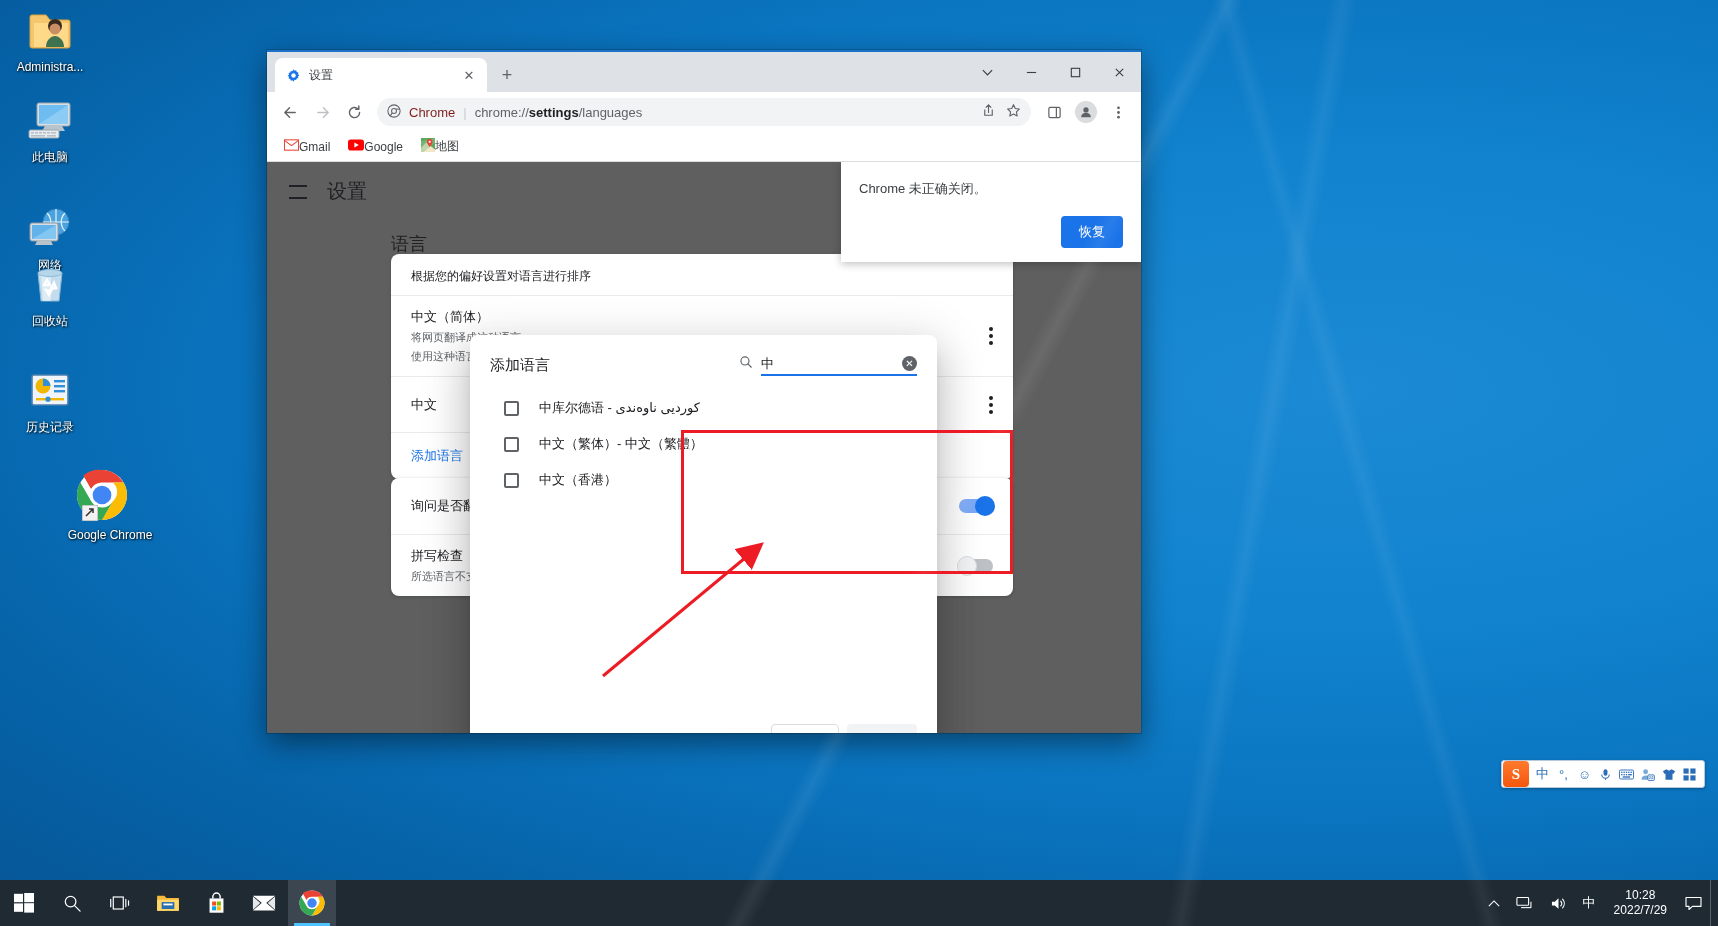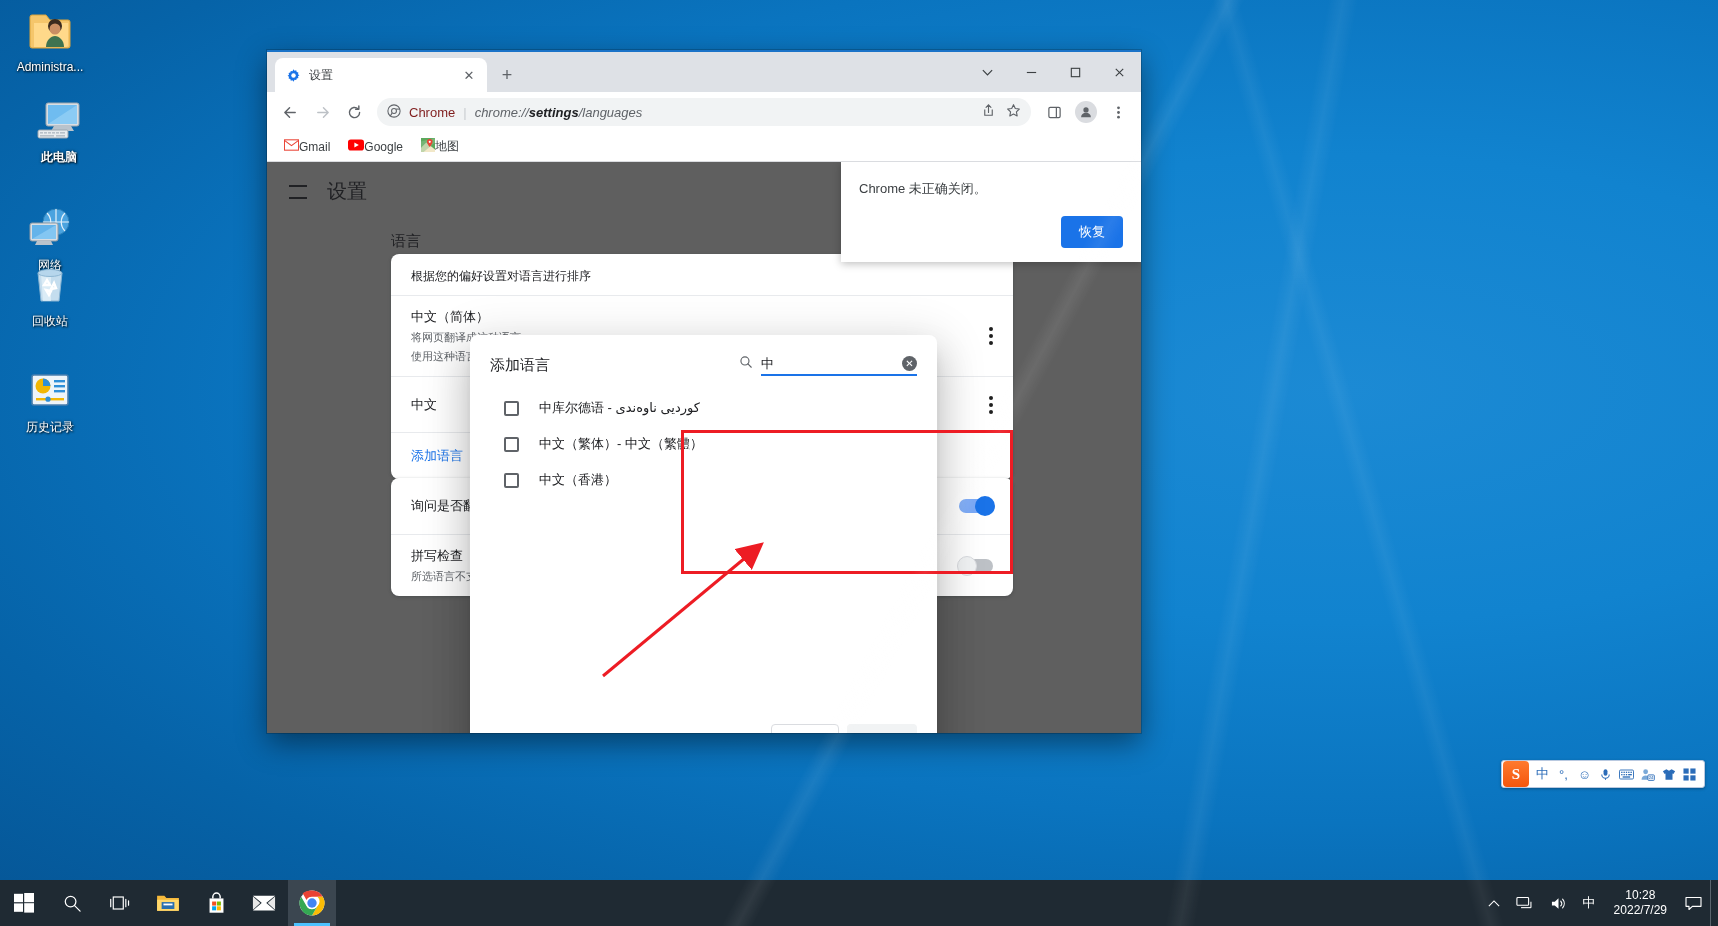--- a/index.html
+++ b/index.html
@@ -67,21 +67,21 @@
 
   .toolbar {
     height: 40px; background: #fff; display:flex; align-items:center; gap:2px; padding: 0 8px;
   }
   .tbtn { width:30px;height:30px;display:flex;align-items:center;justify-content:center;color:#5f6368;border-radius:50%; }
   .omnibox {
     flex:1; height:28px; background:#f1f3f4; border-radius:14px; margin:0 6px;
     display:flex; align-items:center; padding: 0 10px; gap:8px; font-size: 13px; color:#202124;
   }
   .omnibox .sep { color:#c9ccd0; }
-  .omnibox .url { color:#5f6368;font-style:italic; }
+  .omnibox .url { color:#5f6368; }
   .omnibox .url b { color:#202124; font-weight:600; }
   .omnibox .omni-right { margin-left:auto; display:flex; align-items:center; gap:10px; color:#5f6368; }
   .avatar { width:22px;height:22px;border-radius:50%;background:#dadce0;display:flex;align-items:center;justify-content:center; }
 
   .bookmarks {
     height: 30px; background:#fff; display:flex; align-items:center; gap:4px; padding:0 10px;
     border-bottom: 1px solid #dadce0; font-size: 12px; color:#3c4043;
   }
   .bm { display:flex;align-items:center;padding:3px 7px;border-radius:4px; }
 
@@ -89,21 +89,21 @@
 
   
   .settings-page { position:absolute; inset:0; background:#fff; }
   .settings-dim { position:absolute; inset:0; background:#5f5f5f; }
   .settings-inner { position:absolute; inset:0; }
   .set-header { position:absolute; left:22px; top:16px; display:flex; align-items:center; gap:20px; }
   .hamburger { width:18px; height:14px; display:flex; flex-direction:column; justify-content:space-between; }
   .hamburger i { display:block; height:2px; background:#202124; }
   .set-title { font-size:20px; color:#202124; }
 
-  .set-col-label { position:absolute; left:124px; top:70px; font-size:15px; color:#202124; }
+  .set-col-label { position:absolute; left:124px; top:70px; font-size:18px; color:#202124; }
   .set-card {
     position:absolute; left:124px; top:92px; width:622px;
     background:#fff; border-radius:8px; box-shadow:0 1px 2px rgba(60,64,67,.3),0 1px 3px 1px rgba(60,64,67,.15);
   }
   .set-desc { padding:14px 20px 10px; font-size:12px; color:#202124; }
   .set-row { display:flex; align-items:center; padding:12px 20px; border-top:1px solid #e8eaed; min-height:56px; }
   .set-row .rowmain { flex:1; }
   .set-row .rowtitle { font-size:13px; color:#202124; }
   .set-row .rowsub { font-size:11px; color:#5f6368; margin-top:3px; line-height:16px; }
   .kebab { width:4px; display:flex; flex-direction:column; gap:3px; margin-left:10px; }
@@ -191,21 +191,21 @@
         <path d="M5 6 h14 l4 5 h18 a2 2 0 0 1 2 2 v24 a2 2 0 0 1 -2 2 H5 a2 2 0 0 1 -2 -2 V8 a2 2 0 0 1 2 -2z" fill="#f5c66b" stroke="#d9a33c"></path>
         <path d="M7 14 h34 v22 a2 2 0 0 1 -2 2 H7z" fill="#ffd98a"></path>
         <circle cx="28" cy="17" r="7" fill="#3a2a1e"></circle>
         <circle cx="28" cy="20" r="5.5" fill="#c98e63"></circle>
         <path d="M19 38 c0-7 5-11 9-11 s9 4 9 11z" fill="#3f7350"></path>
       </svg>
     </div>
     <span class="lbl">Administra...</span>
   </div>
 
-  <div class="dicon" style="left:13px; top:96px;font-weight:bold;">
+  <div class="dicon" style="left:4px; top:96px;">
     <div class="glyph">
       <svg width="50" height="44" viewBox="0 0 50 44">
         <rect x="12" y="4" width="33" height="23" rx="2" fill="#d9dee3" stroke="#9aa6b0"></rect>
         <rect x="14" y="6" width="29" height="19" fill="#6fbcf0"></rect>
         <path d="M14 25 L43 25 L43 6z" fill="#9ed5f7" opacity=".6"></path>
         <path d="M20 27 h17 l3 5 h-23z" fill="#b9c3cc"></path>
         <rect x="4" y="31" width="30" height="8" rx="1.5" fill="#e8ecef" stroke="#9aa6b0"></rect>
         <g fill="#b8c1c9">
           <rect x="6" y="33" width="3" height="1.6"></rect>
             <rect x="10" y="33" width="3" height="1.6"></rect>
@@ -262,20 +262,37 @@
             <rect x="26" y="14" width="11" height="2.4"></rect>
             <rect x="26" y="19" width="11" height="2.4"></rect>
           </g>
         <rect x="8" y="27" width="28" height="2.4" fill="#f2b705"></rect>
         <circle cx="20" cy="28.2" r="2.6" fill="#2f8fd8"></circle>
       </svg>
     </div>
     <span class="lbl">历史记录</span>
   </div>
 
+  <div class="dicon" style="left:62px; top:466px; width:96px;">
+    <div class="glyph" style="height:58px;">
+      <svg width="52" height="52" viewBox="0 0 100 100">
+        <circle cx="50" cy="50" r="48" fill="#fff"></circle>
+        <path d="M50 2 A48 48 0 0 1 91.6 26 L50 26 A24 24 0 0 0 28.9 38.5 L14 12.6 A48 48 0 0 1 50 2z" fill="#ea4335" transform="rotate(0 50 50)"></path>
+        <path d="M91.6 26 A48 48 0 0 1 50 98 L70.5 62.4 A24 24 0 0 0 71 26z" fill="#fbbc05"></path>
+        <path d="M50 98 A48 48 0 0 1 8.4 26 L28.9 61.6 A24 24 0 0 0 70.5 62.4z" fill="#34a853"></path>
+        <circle cx="50" cy="50" r="23" fill="#fff"></circle>
+        <circle cx="50" cy="50" r="18" fill="#4285f4"></circle>
+      </svg>
+      <svg width="16" height="16" viewBox="0 0 16 16" style="position:relative;left:-46px;top:18px;">
+        <rect x="0" y="0" width="16" height="16" fill="#f2f2f2" stroke="#9aa0a6"></rect>
+        <path d="M4 11 L11 4 M7 4 h4 v4" stroke="#333" fill="none" stroke-width="1.5"></path>
+      </svg>
+    </div>
+    <span class="lbl">Google Chrome</span>
+  </div>
 
   <div id="chrome-window">
 
     <div class="tabstrip">
       <div class="tab active">
         <span class="favicon">
           <svg width="15" height="15" viewBox="0 0 16 16">
             <path d="M8 1.4 l1.1 1.5 1.8-.4 .5 1.8 1.8 .5 -.4 1.8 1.5 1.1 -1.5 1.1 .4 1.8 -1.8 .5 -.5 1.8 -1.8-.4 L8 14.6 6.9 13.1 5.1 13.5 4.6 11.7 2.8 11.2 3.2 9.4 1.7 8.3 3.2 7.2 2.8 5.4 4.6 4.9 5.1 3.1 6.9 3.5z" fill="#1a73e8"></path>
             <circle cx="8" cy="8" r="2.4" fill="#fff"></circle>
           </svg>

